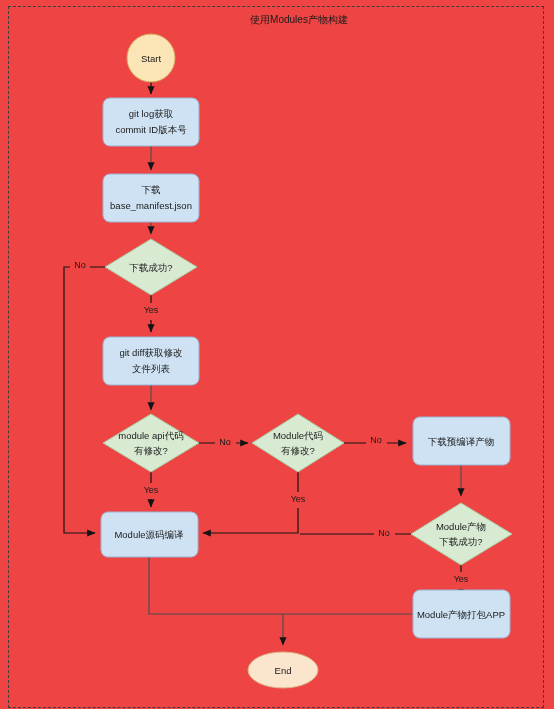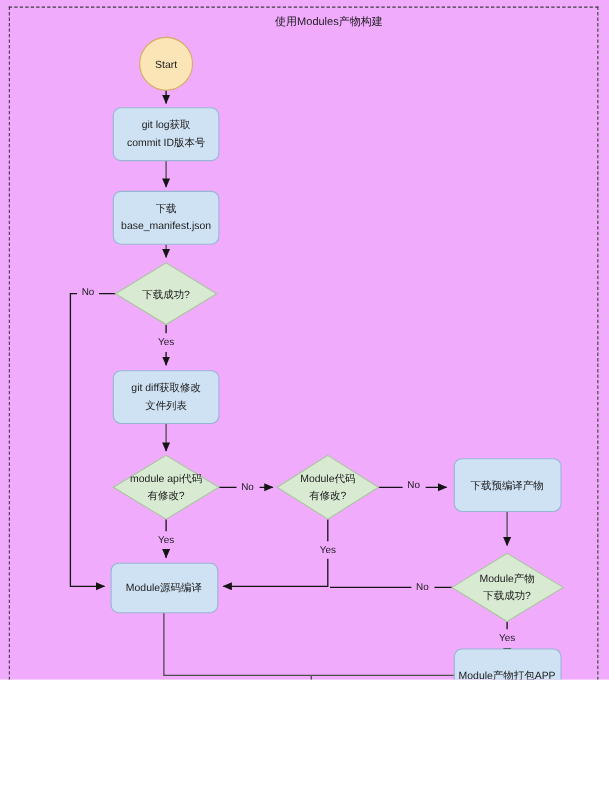--- a/index.html
+++ b/index.html
@@ -6,22 +6,22 @@
     margin: 0;
     padding: 0;
     background: #ffffff;
   }
   body {
     font-family: "Liberation Sans", "DejaVu Sans", sans-serif;
   }
   #canvas {
     position: relative;
     width: 554px;
-    height: 618px;
-    background: #f0abfc;
+    height: 709px;
+    background: #ef4444;
     overflow: hidden;
   }
   .page-border {
     position: absolute;
     left: 8px;
     top: 6px;
     width: 536px;
     height: 702px;
     border: 1px dashed #3d3d3d;
     box-sizing: border-box;

